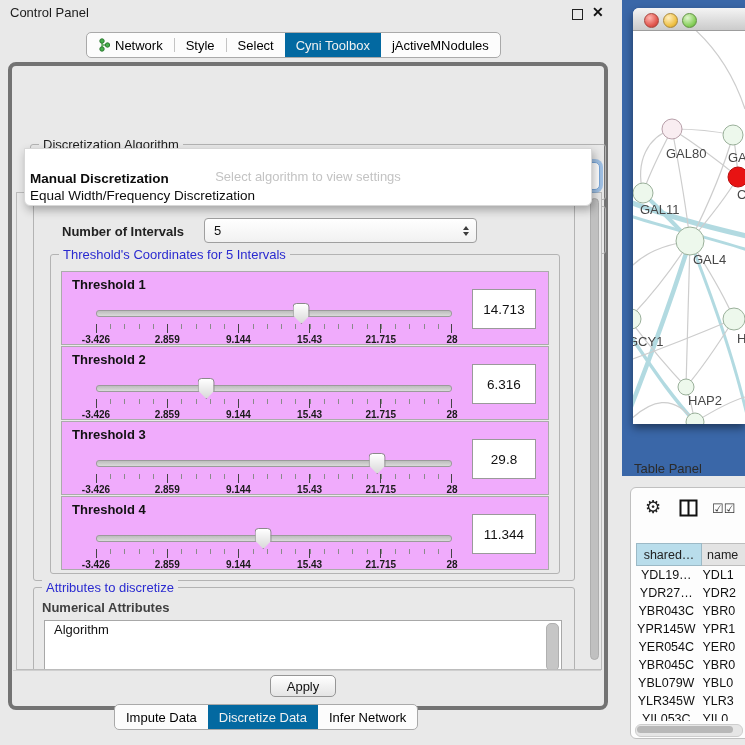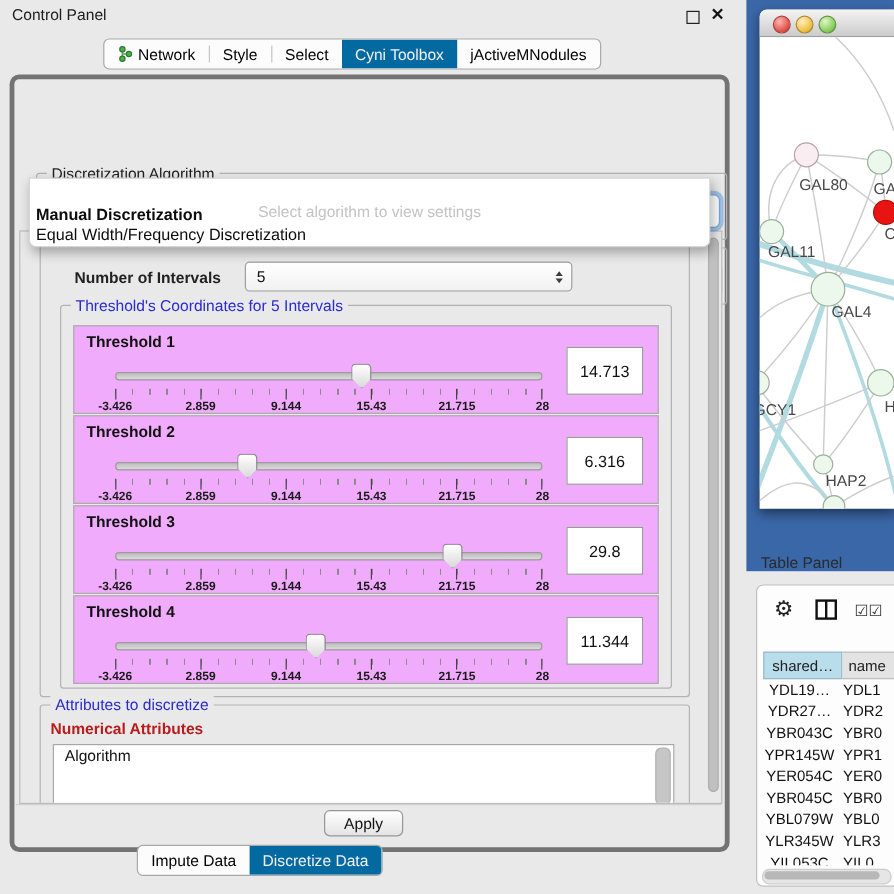--- a/index.html
+++ b/index.html
@@ -70,21 +70,21 @@
          background-image:linear-gradient(#444,#444),linear-gradient(#444,#444),linear-gradient(#444,#444),
                           linear-gradient(#444,#444),linear-gradient(#444,#444),linear-gradient(#444,#444);
          background-size:1px 9px;background-repeat:no-repeat;
          background-position:0% 0,20% 0,40% 0,60% 0,80% 0,100% 0;}
   .ticklabels{position:absolute;left:0;right:0;top:32px;height:12px;font-size:10px;font-weight:bold;color:#1a1a1a;}
   .ticklabels span{position:absolute;transform:translateX(-50%);white-space:nowrap;}
   .thr-value{left:410px;top:17px;width:62px;height:38px;background:#fff;border:1px solid #9a9a9a;
          display:flex;align-items:center;justify-content:center;font-size:13.5px;color:#111;}
 
   .attr-group{left:16px;top:394px;width:540px;height:150px;}
-  .attr-title{left:8px;top:12px;font-weight:bold;font-size:13px;color:#b91c1c;}
+  .attr-title{left:8px;top:12px;font-weight:bold;font-size:13px;color:#404040;}
   .attr-list{left:10px;top:32px;width:516px;height:112px;background:#fff;border:1px solid #a8a8a8;overflow:hidden;}
   .attr-item{padding:2px 0 2px 9px;font-size:13px;line-height:14px;color:#111;}
   .attr-vscroll{position:absolute;right:2px;top:2px;width:11px;height:46px;background:#c6c6c6;border-radius:5px;border:1px solid #b0b0b0;}
 
   .footer-strip{left:9px;top:666px;width:590px;height:35px;border-top:1px solid #cfcfcf;}
   .apply-btn{left:266px;top:671px;width:66px;height:22px;background:linear-gradient(#ffffff,#e4e4e4);
          border:1px solid #969696;border-radius:5px;display:flex;align-items:center;justify-content:center;
          font-size:13px;color:#111;}
 
   
@@ -287,20 +287,23 @@
     <div class="abs footer-strip" style="left:1px;top:604px;width:588px;"></div>
     <button class="abs apply-btn" style="left:258px;top:609px;">Apply</button>
   </div>
 
   <div class="abs tabbar bottom-tabbar">
     <div class="tab">
         <span>Impute Data</span>
       </div>
     <div class="tab sel">
         <span>Discretize Data</span>
+      </div>
+    <div class="tab">
+        <span>Infer Network</span>
       </div>
   </div>
 
   <div class="abs net-frame">
     <div class="net-window" style="position:absolute;left:11px;top:8px;">
       <div class="net-titlebar">
         <span class="light red"></span>
         <span class="light yellow"></span>
         <span class="light green"></span>
       </div>

